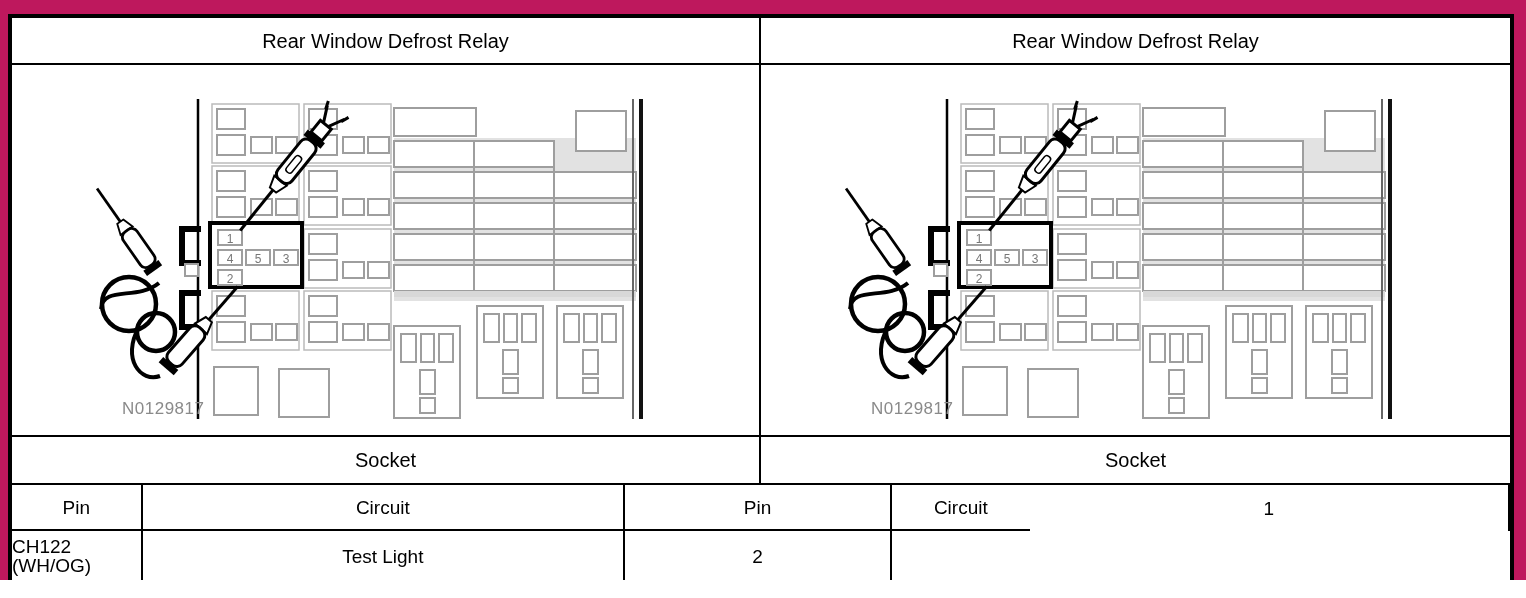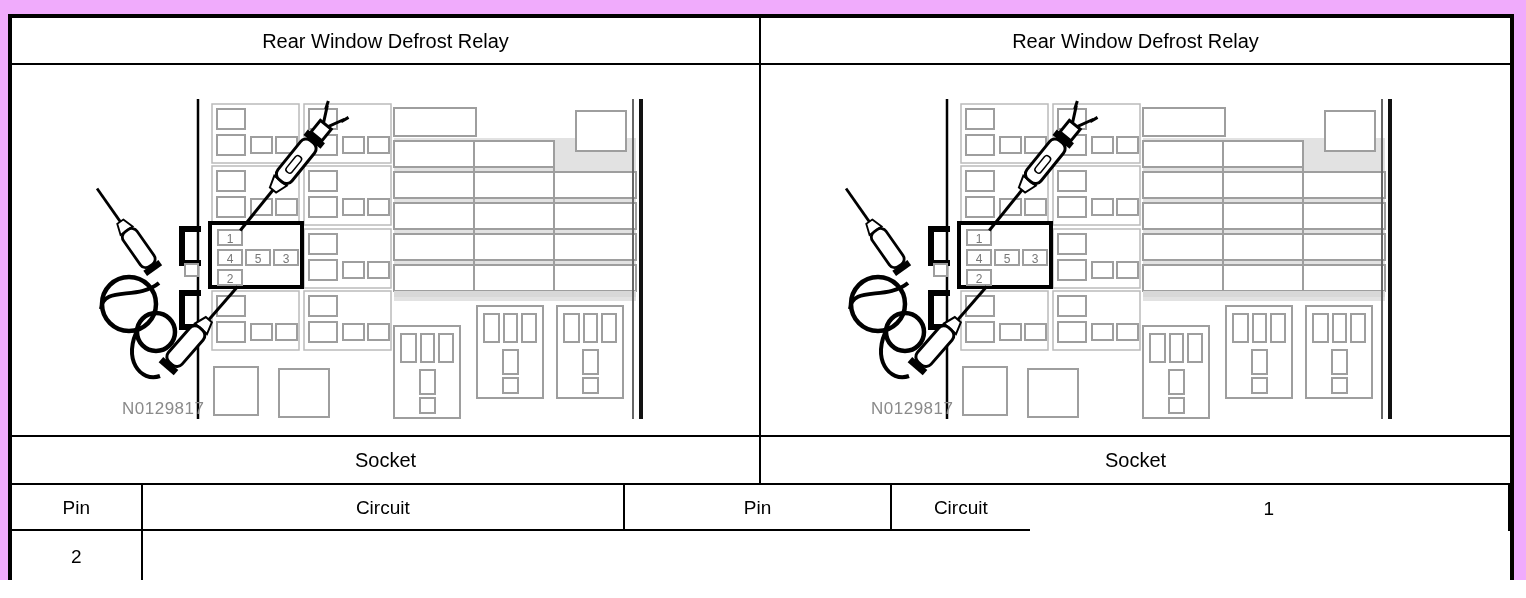--- a/index.html
+++ b/index.html
@@ -1,17 +1,17 @@
 <!DOCTYPE html>
 <html><head>
 <meta charset="utf-8">
 <style>
   html,body{margin:0;padding:0;background:#fff;}
   body{font-family:"Liberation Sans","DejaVu Sans",sans-serif;color:#000;}
-  .sheet{position:relative;width:1526px;height:580px;background:#f0abfc;overflow:hidden;}
+  .sheet{position:relative;width:1526px;height:580px;background:#be185d;overflow:hidden;}
   .frame{position:absolute;left:8px;top:14px;width:1506px;height:571px;border:4px solid #000;
          box-sizing:border-box;display:flex;flex-direction:column;background:#fff;}
   .top-grid{display:grid;grid-template-columns:1fr 1fr;grid-template-rows:47px 372px 48px;}
   .cell{display:flex;align-items:center;justify-content:center;box-sizing:border-box;
         font-size:20px;line-height:1;background:#fff;}
   .b-r{border-right:2px solid #000;}
   .b-b{border-bottom:2px solid #000;}
   .diagram-cell{justify-content:flex-start;align-items:flex-start;overflow:hidden;}
   .diagram-svg{margin:24px 0 0 72px;display:block;}
   .bottom-grid{display:grid;grid-template-columns:8.72% 32.2% 17.83% 9.18% auto;
@@ -153,17 +153,19 @@
     </div>
 
     <div class="bottom-grid">
 
       <div class="cell b-r b-b">Pin</div>
       <div class="cell b-r b-b">Circuit</div>
       <div class="cell b-r b-b">Pin</div>
       <div class="cell b-b">Circuit</div>
 
       <div class="cell b-r">1</div>
+      <div class="cell b-r">CH122 (WH/OG)</div>
+      <div class="cell b-r">Test Light</div>
       <div class="cell b-r">2</div>
     </div>
 
   </div>
 </div>
 
 </body></html>

